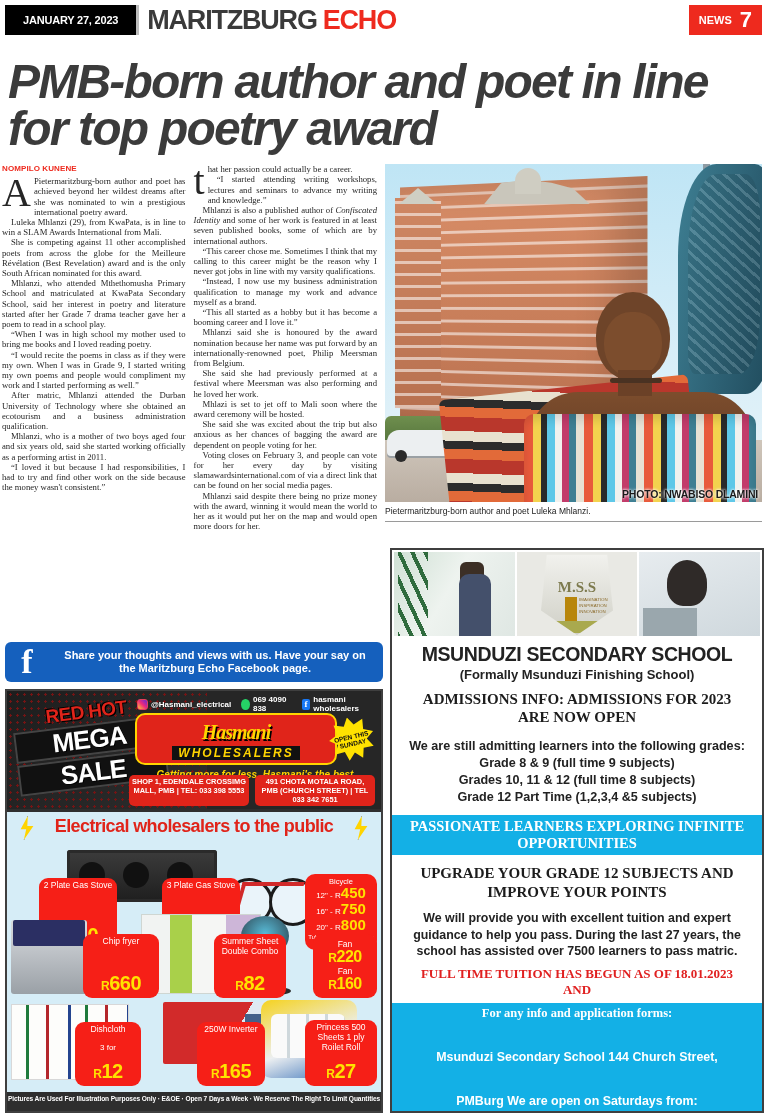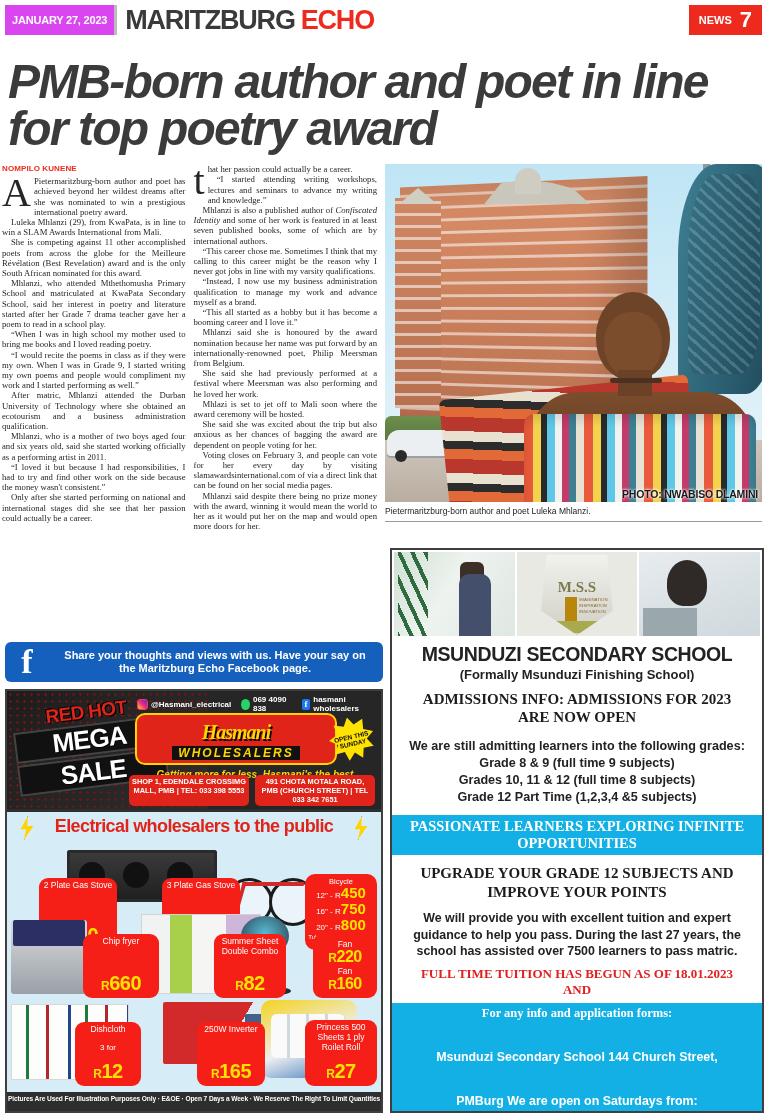--- a/index.html
+++ b/index.html
@@ -7,23 +7,23 @@
     width: 767px; height: 1113px;
     background: #ffffff;
     font-family: "Liberation Serif", serif;
     overflow: hidden;
   }
   .page { position: relative; width: 767px; height: 1113px; background:#fff; }
 
   
   .masthead { display:flex; align-items:stretch; height:30px; margin:5px 5px 0 5px; }
   .mh-date {
-    background:#d946ef; color:#fff; font-family:"Liberation Sans",sans-serif;
+    background:#000000; color:#fff; font-family:"Liberation Sans",sans-serif;
     font-weight:bold; font-size:11px; letter-spacing:-0.2px;
-    display:flex; align-items:center; padding:0 7px; white-space:nowrap;
+    display:flex; align-items:center; padding:0 18px; white-space:nowrap;
   }
   .mh-title {
     flex:1; background:#fff; border-left:3px solid #bdbdbd;
     display:flex; align-items:center; padding-left:8px; gap:6px;
     font-family:"Liberation Sans",sans-serif;
   }
   .mh-maritzburg { font-size:27px; font-weight:bold; color:#3a3a3a; letter-spacing:-1.2px; }
   .mh-echo { font-size:27px; font-weight:bold; color:#ee2a1e; letter-spacing:-1.2px; }
   .mh-section {
     background:#ee2a1e; color:#fff; display:flex; align-items:center; gap:8px;
@@ -362,21 +362,20 @@
       <div class="bodytext">
         <p class="first">A Pietermaritzburg-born author and poet has achieved beyond her wildest dreams after she was nominated to win a prestigious international poetry award.</p>
         <p>Luleka Mhlanzi (29), from KwaPata, is in line to win a SLAM Awards International from Mali.</p>
         <p>She is competing against 11 other accomplished poets from across the globe for the Meilleure Révélation (Best Revelation) award and is the only South African nominated for this award.</p>
         <p>Mhlanzi, who attended Mthethomusha Primary School and matriculated at KwaPata Secondary School, said her interest in poetry and literature started after her Grade 7 drama teacher gave her a poem to read in a school play.</p>
         <p>“When I was in high school my mother used to bring me books and I loved reading poetry.</p>
         <p>“I would recite the poems in class as if they were my own. When I was in Grade 9, I started writing my own poems and people would compliment my work and I started performing as well.”</p>
         <p>After matric, Mhlanzi attended the Durban University of Technology where she obtained an ecotourism and a business administration qualification.</p>
         <p>Mhlanzi, who is a mother of two boys aged four and six years old, said she started working officially as a performing artist in 2011.</p>
         <p>“I loved it but because I had responsibilities, I had to try and find other work on the side because the money wasn't consistent.”</p>
-        <p>Only after she started performing on national and international stages did she see that her passion could actually be a career.</p>
       </div>
     </div>
 
     <div class="col">
       <div class="bodytext">
         <p class="first" style="text-indent:0">that her passion could actually be a career.</p>
         <p>“I started attending writing workshops, lectures and seminars to advance my writing and knowledge.”</p>
         <p>Mhlanzi is also a published author of <i>Confiscated Identity</i> and some of her work is featured in at least seven published books, some of which are by international authors.</p>
         <p>“This career chose me. Sometimes I think that my calling to this career might be the reason why I never got jobs in line with my varsity qualifications.</p>
         <p>“Instead, I now use my business administration qualification to manage my work and advance myself as a brand.</p>

